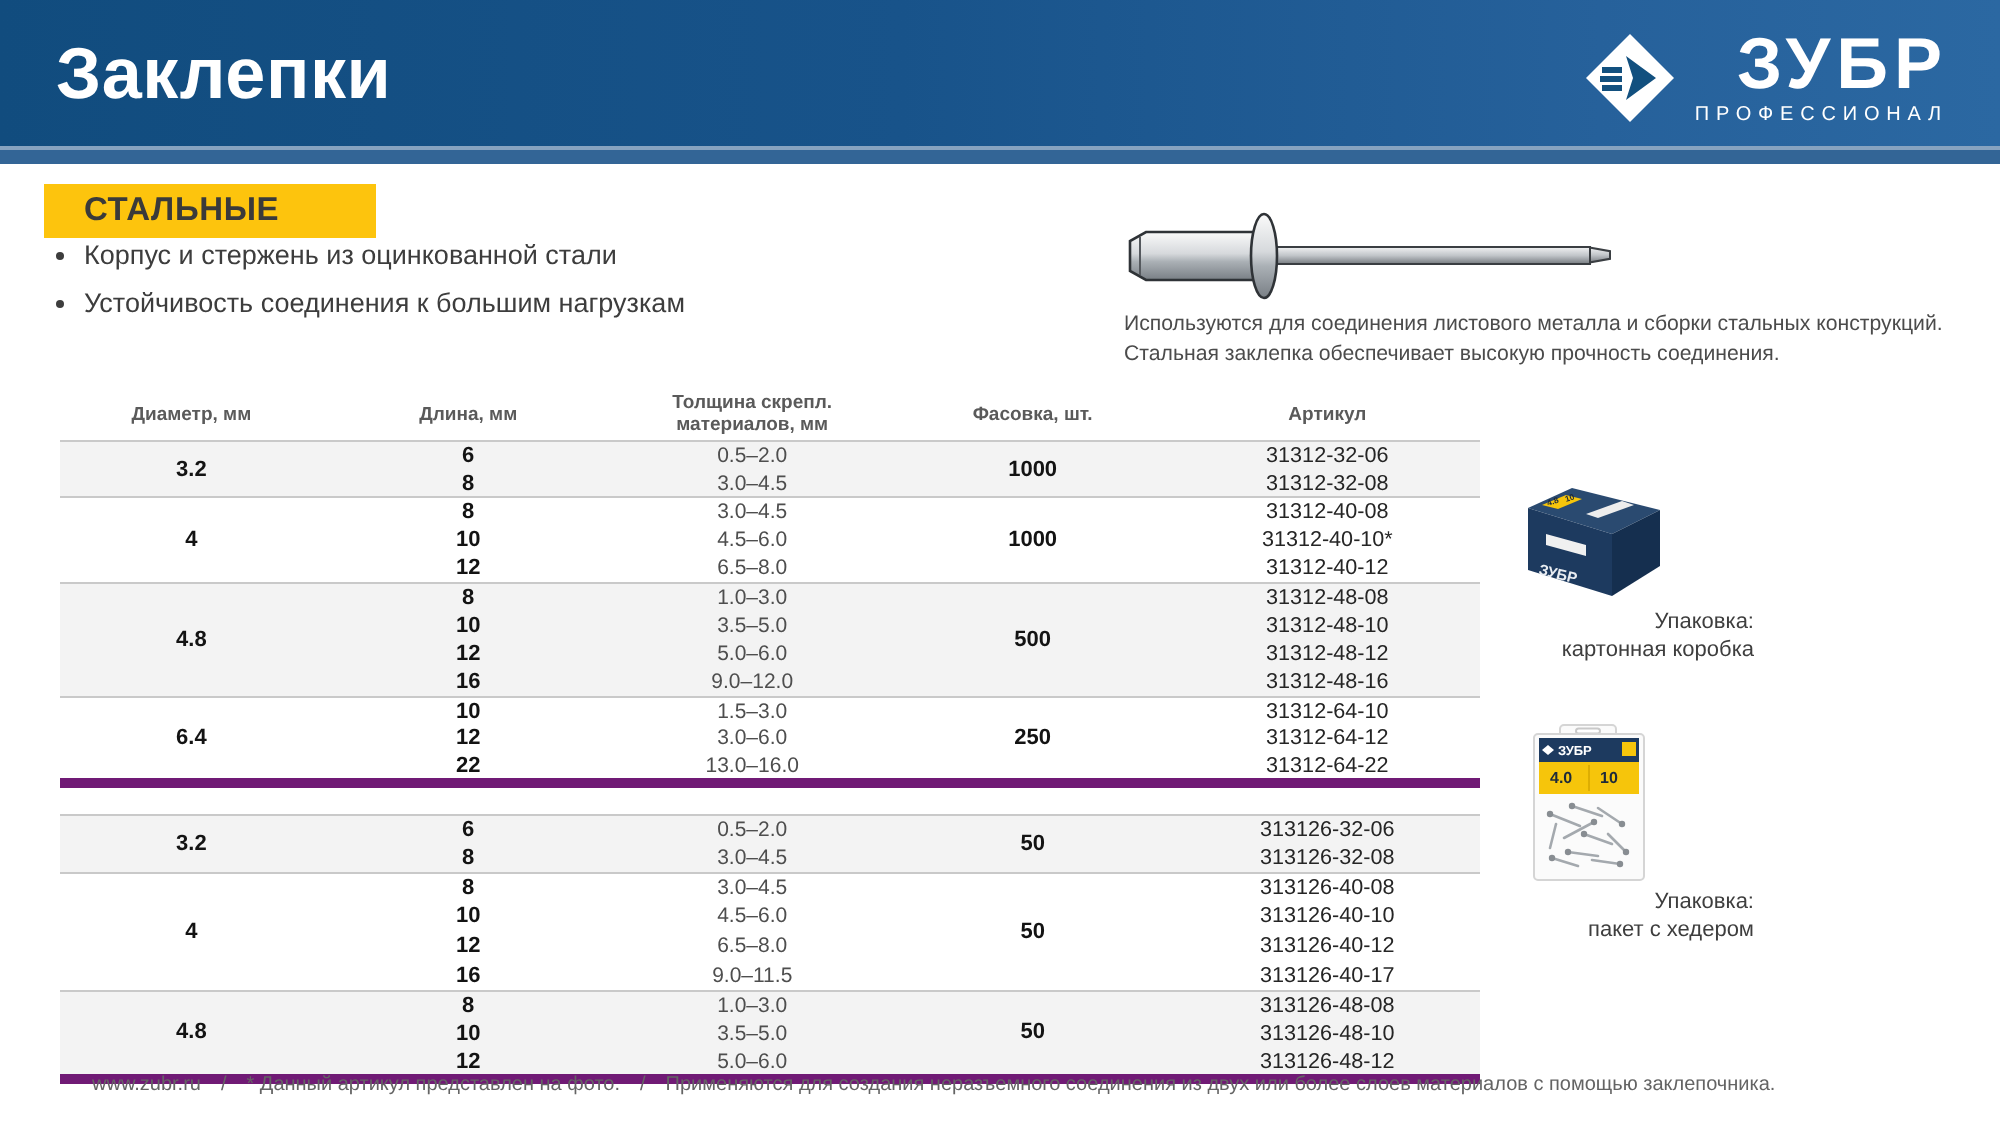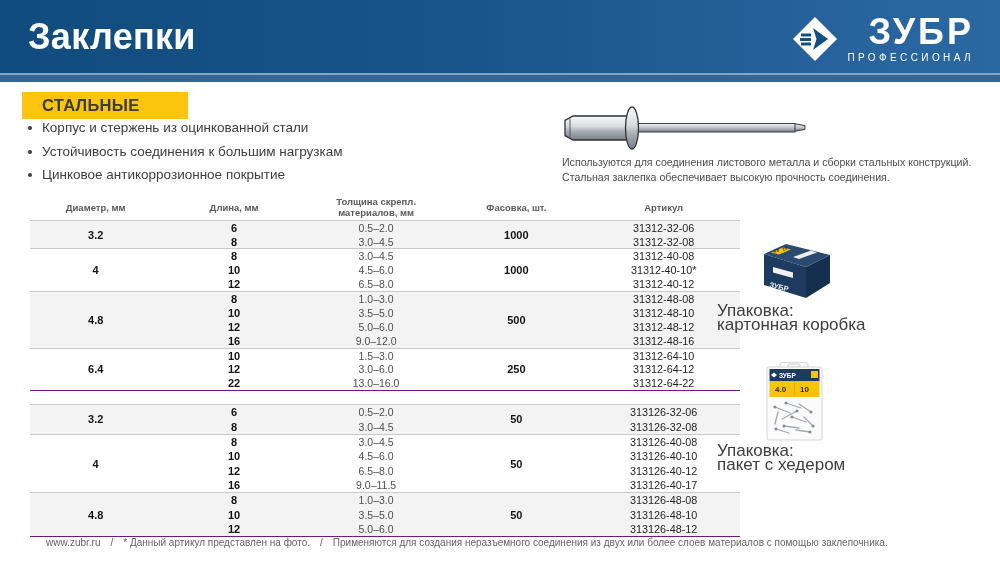--- a/index.html
+++ b/index.html
@@ -44,40 +44,40 @@
     background:#3d3d3d; border-radius:50%;
   }
 
   
   .rivet-visual { position:absolute; left:556px; top:97px; width:252px; height:56px; }
   .product-desc { position:absolute; left:562px; top:155px; width:440px; }
   .product-desc div { font-size:10.6px; color:#4b4b4b; line-height:14.5px; white-space:nowrap; }
 
   
   .tables { position:absolute; left:30px; top:196px; width:710px; }
-  table { width:100%; border-collapse:collapse; table-layout:fixed; border-bottom:1px solid #701a75; }
+  table { width:100%; border-collapse:collapse; table-layout:fixed; border-bottom:5px solid #701a75; }
   thead th {
     font-size:9.5px; font-weight:bold; color:#5a5a5a; text-align:center;
     height:16px; vertical-align:middle; padding-bottom:2px;
   }
   tbody { border-top:1px solid #c9c9c9; }
   tbody.alt { background:#f3f3f3; }
   td { text-align:center; vertical-align:middle; padding:0; height:14.2px; }
   .t2 td { height:14.7px; }
   td.c-diam, td.c-len, td.c-pack { font-weight:bold; font-size:11px; color:#131313; }
   td.c-thick { font-size:10.5px; color:#4e4e4e; }
   td.c-sku { font-size:10.8px; color:#252525; }
   .table-gap { height:13px; }
 
   
   .pack-img-box { position:absolute; left:760px; top:240px; width:74px; height:62px; }
   .pack-img-bag { position:absolute; left:766px; top:362px; width:57px; height:79px; }
   .pack-caption {
-    position:absolute; left:717px; width:160px; text-align:left;
-    font-size:17px; color:#3e3e3e; line-height:14px;
+    position:absolute; left:717px; width:160px; text-align:right;
+    font-size:11px; color:#3e3e3e; line-height:14px;
   }
   .pack-caption.cap1 { top:304px; }
   .pack-caption.cap2 { top:444px; }
 
   
   .footer {
     position:absolute; left:46px; top:537px; width:960px;
     font-size:10px; color:#646464; display:flex; column-gap:10px; white-space:nowrap;
   }
 </style>
@@ -102,21 +102,20 @@
       </div>
     </div>
   </div>
   <div class="header-strip"></div>
 
   <div class="badge">СТАЛЬНЫЕ</div>
 
   <ul class="features">
     <li><span class="dot"></span><span>Корпус и стержень из оцинкованной стали</span></li>
     <li><span class="dot"></span><span>Устойчивость соединения к большим нагрузкам</span></li>
-    <li><span class="dot"></span><span>Цинковое антикоррозионное покрытие</span></li>
   </ul>
 
   <svg class="rivet-visual" viewBox="0 0 252 56">
     <defs>
       <linearGradient id="gBody" x1="0" y1="0" x2="0" y2="1">
         <stop offset="0" stop-color="#fafafa"></stop>
           <stop offset="0.45" stop-color="#d6d9dc"></stop>
         <stop offset="0.62" stop-color="#aab0b5"></stop>
           <stop offset="1" stop-color="#797f85"></stop>
       </linearGradient>

